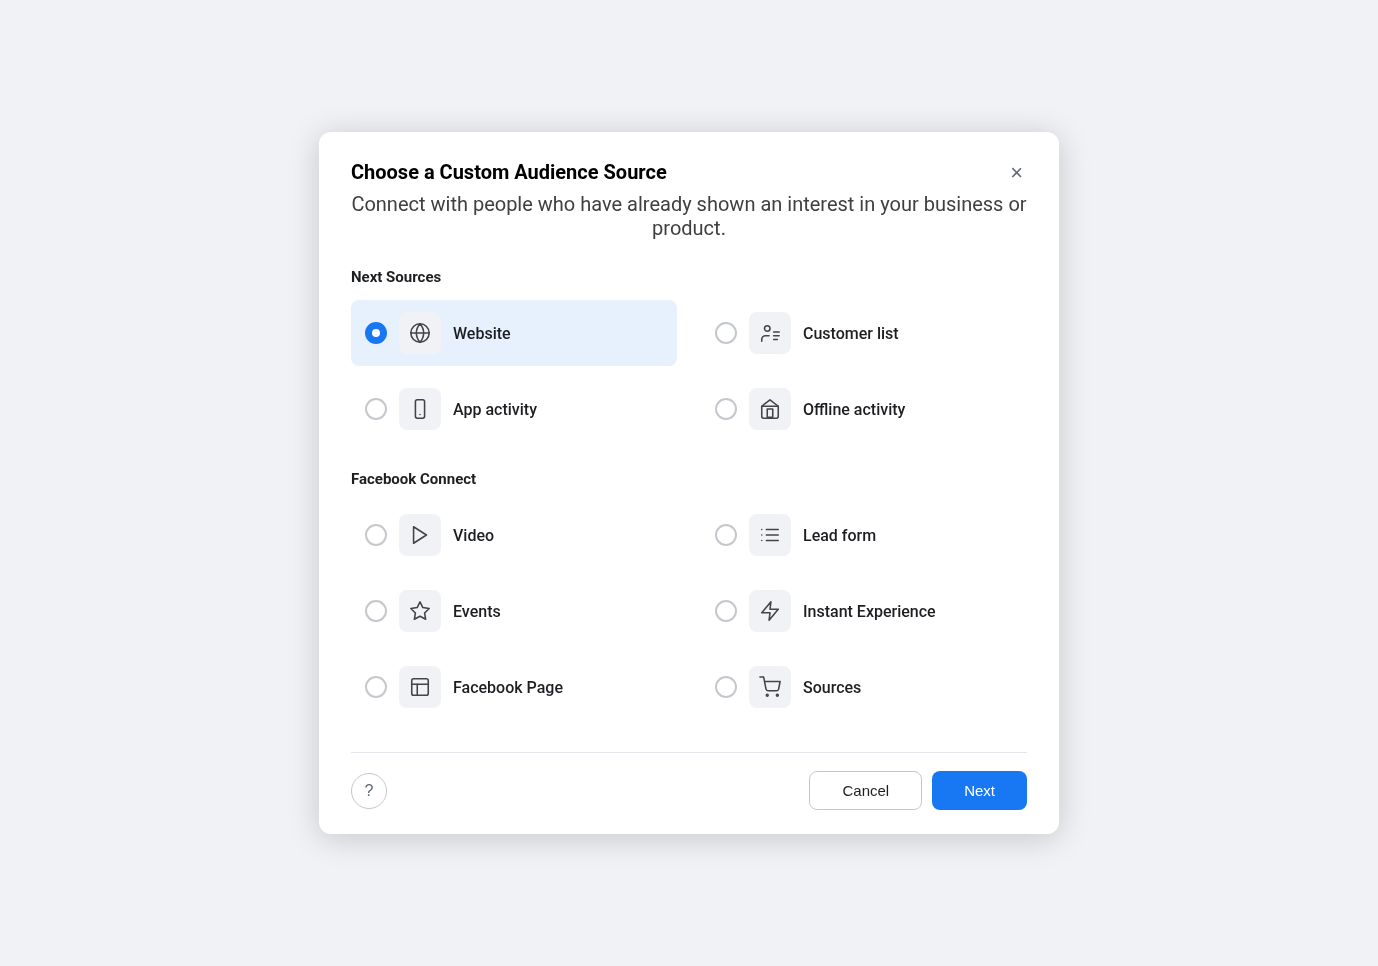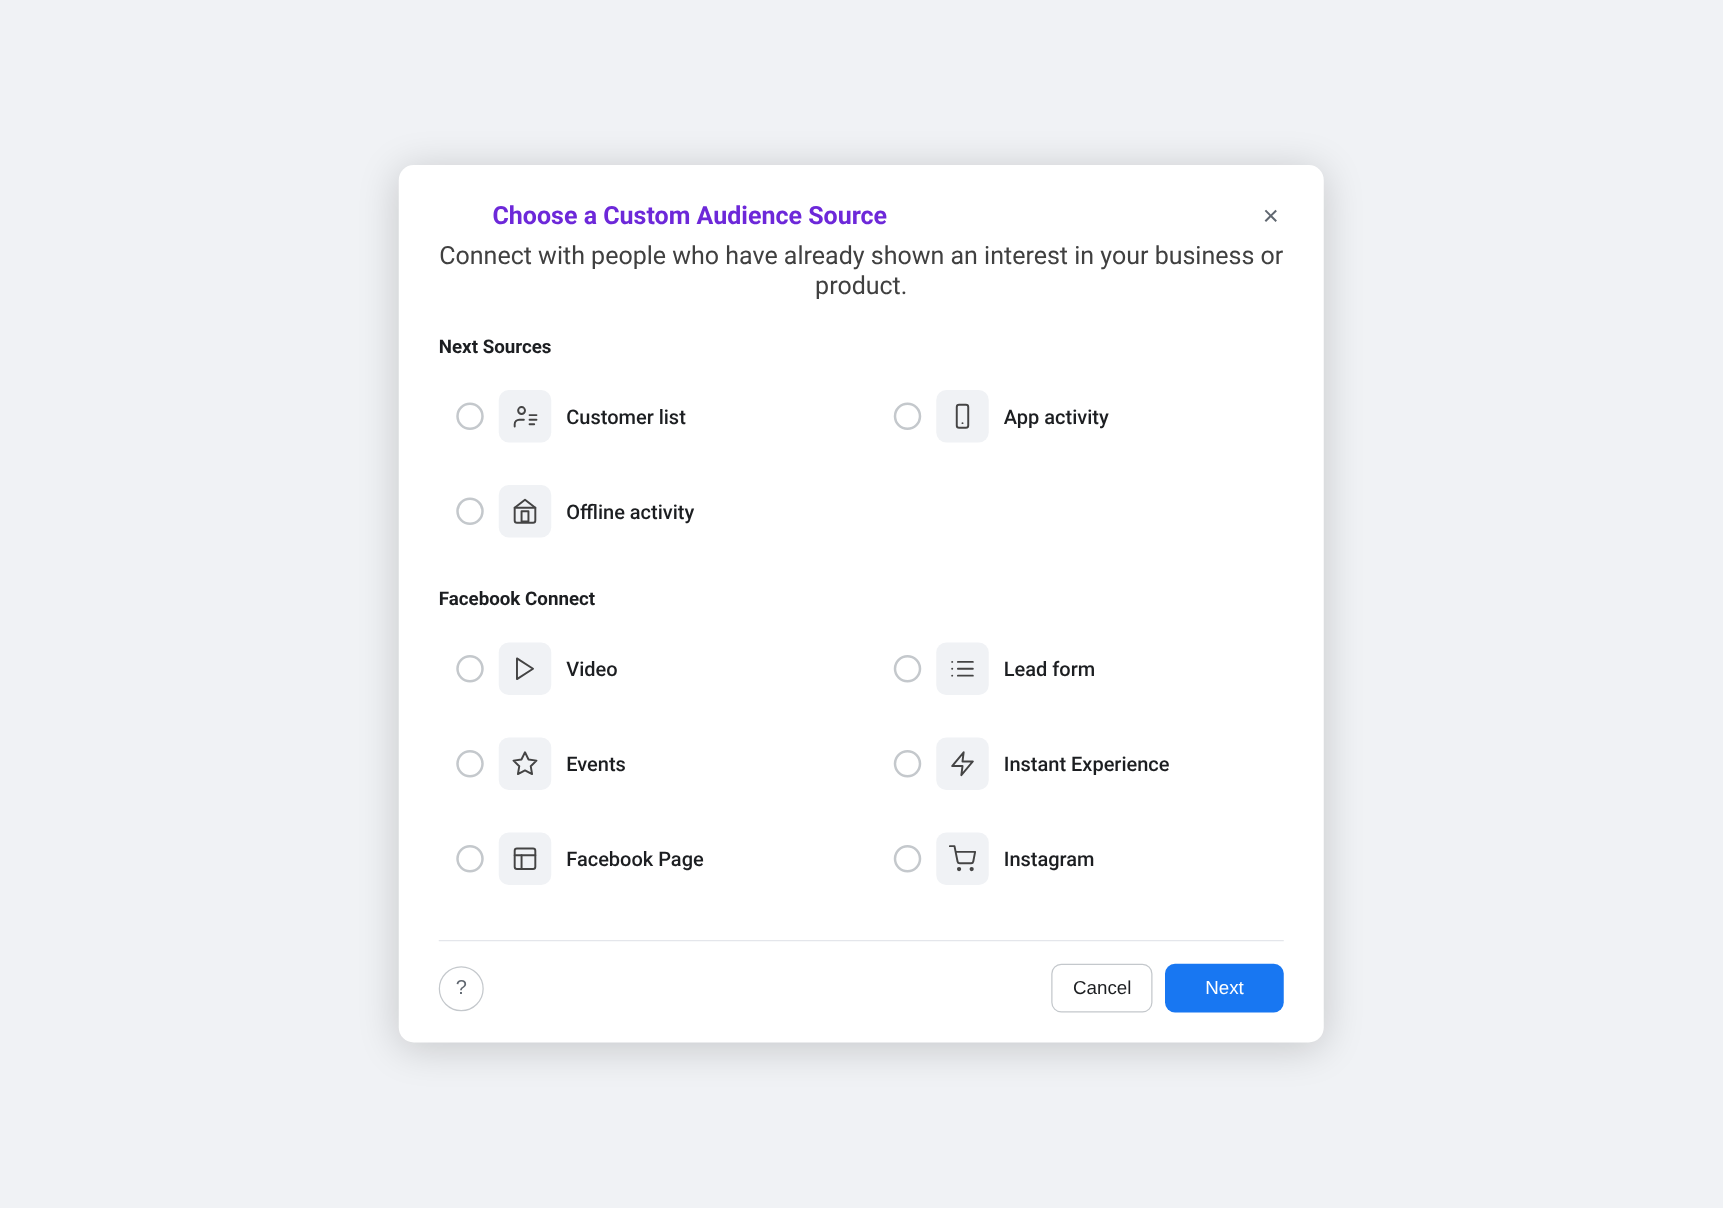--- a/index.html
+++ b/index.html
@@ -21,22 +21,21 @@
     }
     .modal-header {
       display: flex;
       justify-content: space-between;
       align-items: flex-start;
       margin-bottom: 6px;
     }
     .modal-title {
       font-size: 20px;
       font-weight: 700;
-      color: #6d28d9;
-      margin-left: 43px;
+      color: #000000;
     }
     .close-btn {
       background: none;
       border: none;
       cursor: pointer;
       font-size: 22px;
       color: #606770;
       line-height: 1;
       padding: 2px 4px;
     }
@@ -131,21 +130,21 @@
       justify-content: center;
       cursor: pointer;
       font-size: 16px;
       color: #606770;
     }
     .footer-actions {
       display: flex;
       gap: 10px;
     }
     .cancel-btn {
-      padding: 10px 16px;
+      padding: 10px 32px;
       border-radius: 8px;
       border: 1px solid #c4c8cc;
       background: #fff;
       font-size: 15px;
       font-weight: 500;
       color: #1c1e21;
       cursor: pointer;
     }
     .next-btn {
       padding: 10px 32px;
@@ -165,20 +164,30 @@
   <div class="modal-header">
     <span class="modal-title">Choose a Custom Audience Source</span>
     <button class="close-btn">×</button>
   </div>
   <p class="modal-subtitle">Connect with people who have already shown an interest in your business or product.</p>
 
   <div>
     <div class="section-title">Next Sources</div>
     <div class="sources-grid">
 
+      <div class="source-option selected">
+        <div class="radio-circle checked"></div>
+        <div class="icon-box">
+          <svg viewBox="0 0 24 24" fill="none" stroke="currentColor" stroke-width="1.7" stroke-linecap="round" stroke-linejoin="round">
+            <circle cx="12" cy="12" r="10"></circle>
+            <path d="M2 12h20M12 2a15.3 15.3 0 0 1 4 10 15.3 15.3 0 0 1-4 10 15.3 15.3 0 0 1-4-10 15.3 15.3 0 0 1 4-10z"></path>
+          </svg>
+        </div>
+        <span class="source-label">Website</span>
+      </div>
 
       <div class="source-option">
         <div class="radio-circle"></div>
         <div class="icon-box">
           <svg viewBox="0 0 24 24" fill="none" stroke="currentColor" stroke-width="1.7" stroke-linecap="round" stroke-linejoin="round">
             <circle cx="9" cy="7" r="3"></circle>
             <path d="M3 21v-2a4 4 0 0 1 4-4h4"></path>
             <path d="M16 11h6M16 15h6M16 19h4"></path>
           </svg>
         </div>
@@ -274,21 +283,21 @@
 
       <div class="source-option">
         <div class="radio-circle"></div>
         <div class="icon-box">
           <svg viewBox="0 0 24 24" fill="none" stroke="currentColor" stroke-width="1.7" stroke-linecap="round" stroke-linejoin="round">
             <circle cx="9" cy="21" r="1"></circle>
             <circle cx="20" cy="21" r="1"></circle>
             <path d="M1 1h4l2.68 13.39a2 2 0 0 0 2 1.61h9.72a2 2 0 0 0 2-1.61L23 6H6"></path>
           </svg>
         </div>
-        <span class="source-label">Instagram</span>
+        <span class="source-label">Sources</span>
       </div>
 
     </div>
   </div>
 
   <div class="modal-footer">
     <button class="help-btn">
       <span>?</span>
     </button>
     <div class="footer-actions">

